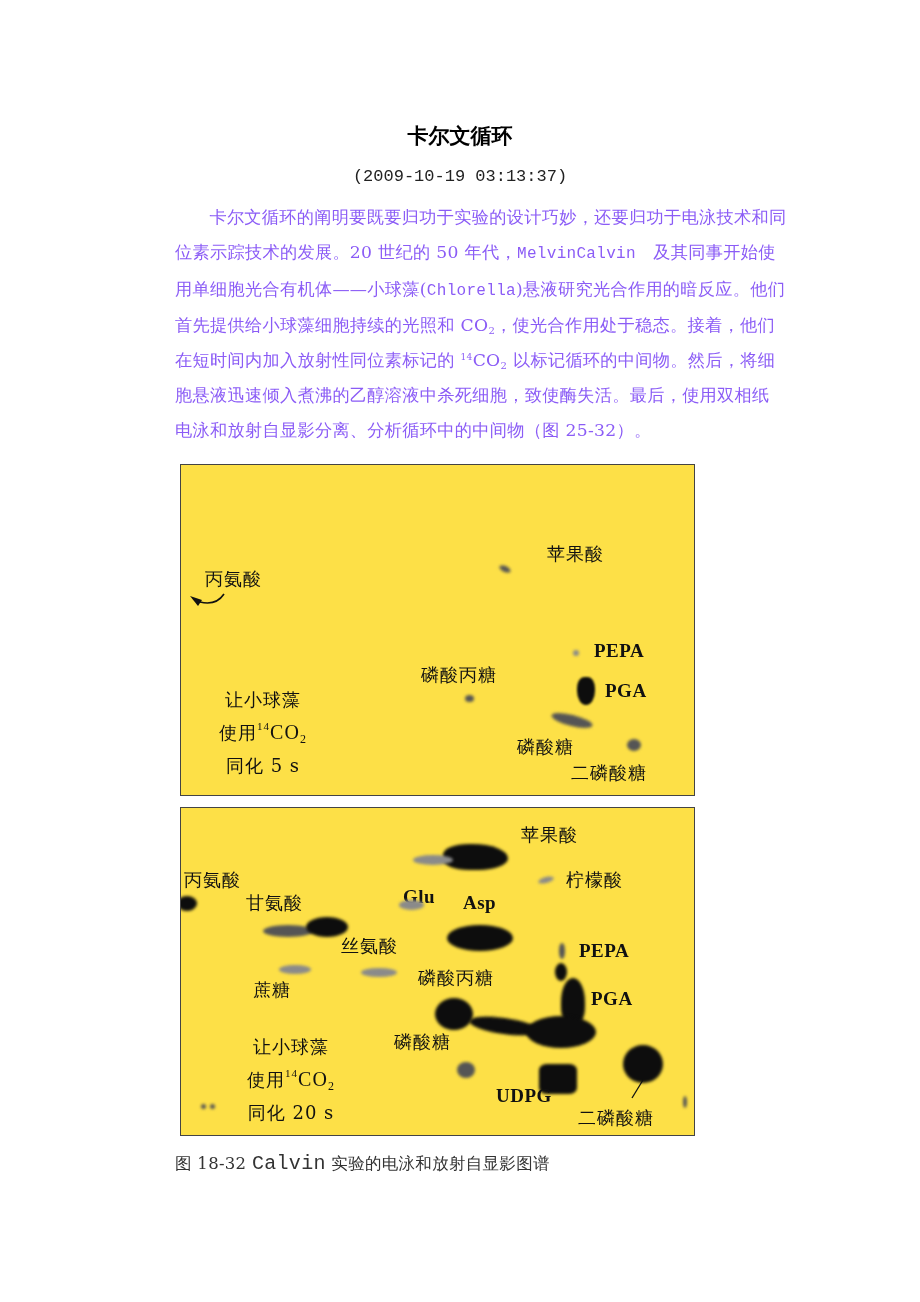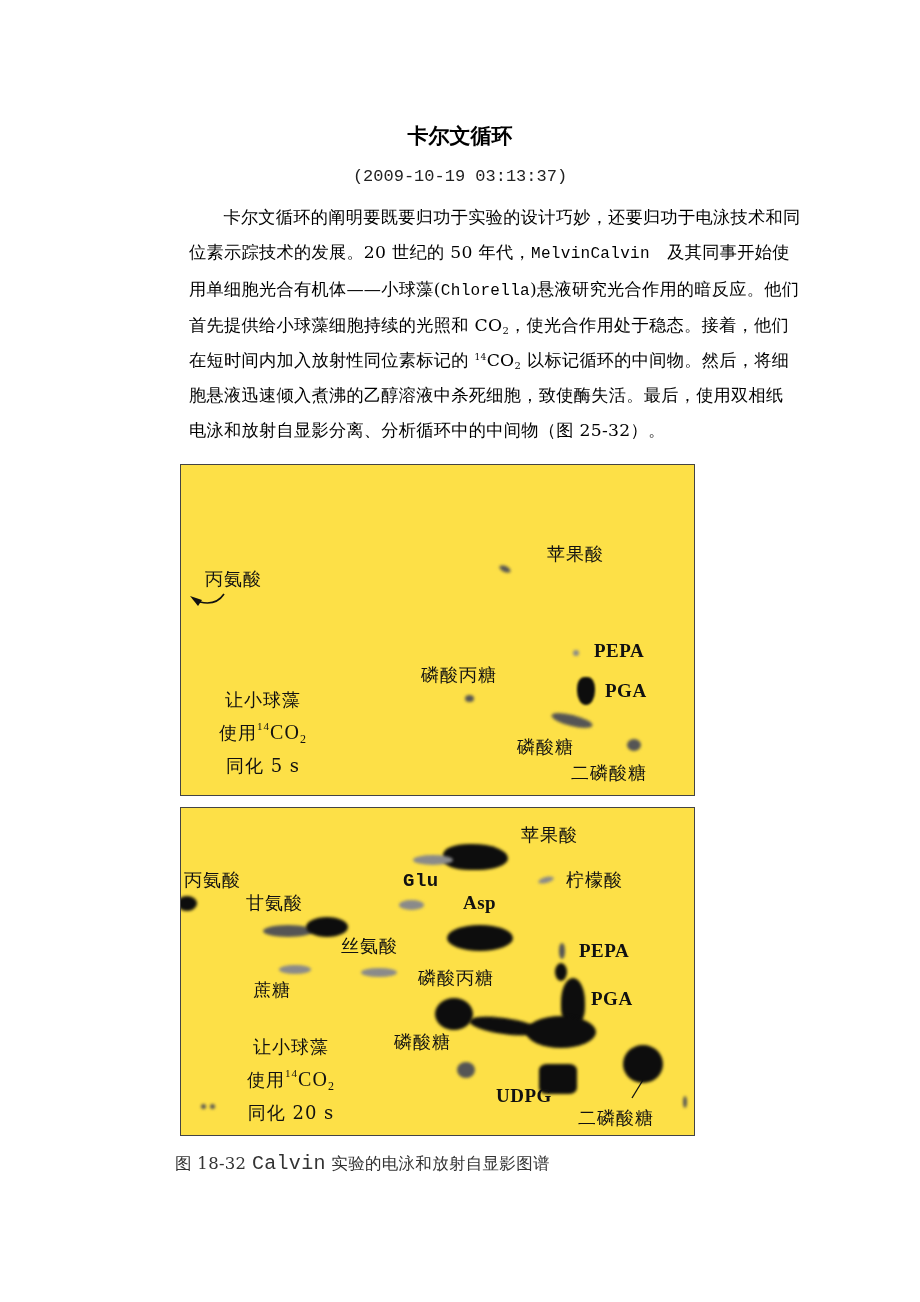--- a/index.html
+++ b/index.html
@@ -2,22 +2,22 @@
 <html><head>
 <meta charset="utf-8">
 <style>
   html, body { margin:0; padding:0; background:#ffffff; }
   body { width:920px; height:1302px; position:relative; overflow:hidden;
          font-family:"DejaVu Serif", serif; color:#1a1a1a; }
   .title { position:absolute; left:0; width:920px; top:122px; text-align:center;
            font-family:"DejaVu Sans", sans-serif; font-weight:bold; font-size:21px; color:#000; }
   .date { position:absolute; left:0; width:920px; top:167px; text-align:center;
           font-family:"Liberation Mono", monospace; font-size:17px; color:#222; }
-  .para { position:absolute; left:189px; top:200px; width:612px; font-size:17.2px;
-          line-height:34.8px; color:#000000; text-indent:2em; letter-spacing:0.3px; }
+  .para { position:absolute; left:175px; top:200px; width:612px; font-size:17.2px;
+          line-height:34.8px; color:#8b5cf6; text-indent:2em; letter-spacing:0.3px; }
   .para .mono { font-family:"Liberation Mono", monospace; font-size:16px; }
   .para sub { font-size:10px; vertical-align:-3px; line-height:0; }
   .para sup { font-size:9px; vertical-align:6px; line-height:0; }
   .figure { position:absolute; left:180px; width:513px; border:1.5px solid #444; background:#fde047; overflow:hidden; }
   .fig1 { top:464px; height:330px; }
   .fig2 { top:807px; height:327px; }
   .lbl { position:absolute; font-family:"DejaVu Serif", serif; font-size:18px; color:#111; white-space:nowrap; letter-spacing:1px; }
   .lbl.latin { font-family:"Liberation Serif", serif; font-size:19px; font-weight:bold; letter-spacing:0.5px; }
   .cond { position:absolute; text-align:center; font-size:18px; line-height:33px; color:#111; letter-spacing:1px; }
   .cond sup { font-family:"Liberation Serif", serif; font-size:11px; vertical-align:9px; line-height:0; }
@@ -61,21 +61,21 @@
     <div>同化 5 s</div>
   </div>
 </div>
 
 <div class="figure fig2">
   <span class="lbl" style="left:340px;top:15px;">苹果酸</span>
   <div class="spot" style="left:262px;top:36px;width:65px;height:26px;border-radius:40% 55% 45% 40%;"></div>
   <div class="spot light" style="left:232px;top:47px;width:40px;height:10px;"></div>
   <span class="lbl" style="left:3px;top:60px;">丙氨酸</span>
   <div class="spot" style="left:-4px;top:88px;width:20px;height:15px;"></div>
-  <span class="lbl latin" style="left:222px;top:62px;font-family:Liberation Mono, monospace;">Glu</span>
+  <span class="lbl latin" style="left:222px;top:78px;">Glu</span>
   <div class="spot light" style="left:218px;top:92px;width:25px;height:10px;"></div>
   <span class="lbl" style="left:385px;top:60px;">柠檬酸</span>
   <div class="spot light" style="left:357px;top:69px;width:16px;height:6px;transform:rotate(-15deg);"></div>
   <span class="lbl" style="left:65px;top:83px;">甘氨酸</span>
   <span class="lbl latin" style="left:282px;top:84px;font-family:Liberation Serif, serif;">Asp</span>
   <div class="spot gray" style="left:82px;top:117px;width:50px;height:12px;"></div>
   <div class="spot" style="left:125px;top:109px;width:42px;height:20px;"></div>
   <div class="spot" style="left:266px;top:117px;width:66px;height:26px;"></div>
   <span class="lbl" style="left:160px;top:126px;">丝氨酸</span>
   <div class="spot gray" style="left:378px;top:135px;width:6px;height:16px;"></div>

